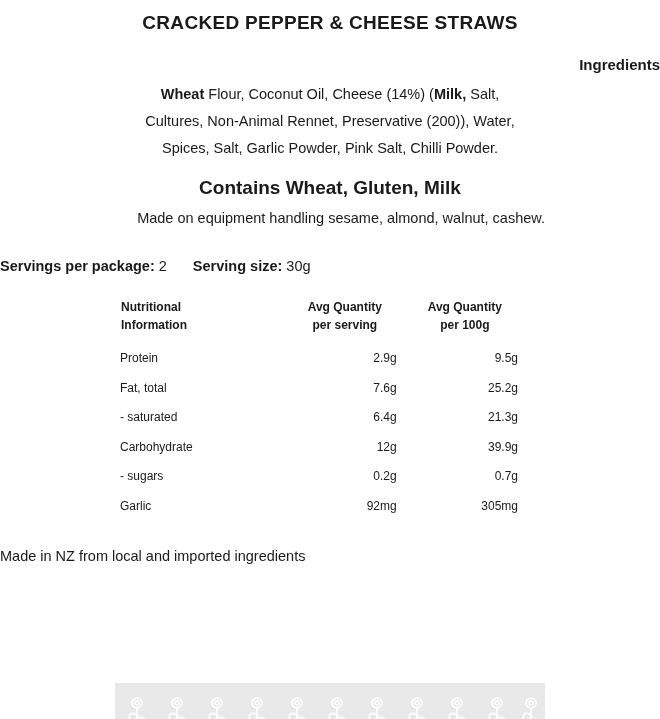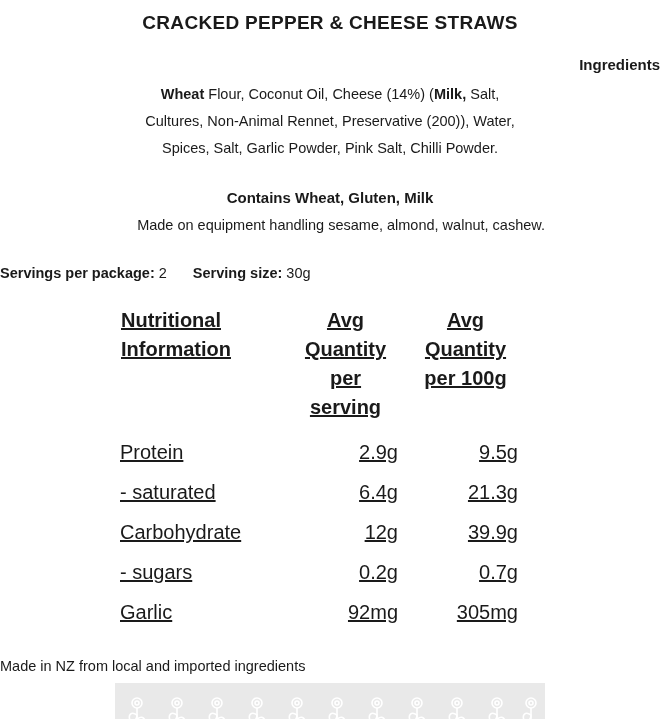--- a/index.html
+++ b/index.html
@@ -40,23 +40,23 @@
     margin: 8px auto 0 auto;
     text-align: center;
     font-size: 14.5px;
     line-height: 1.85;
   }
   .ingredients-body b {
     font-weight: bold;
   }
   .allergen-heading {
     text-align: center;
-    font-size: 15px;
-    font-weight: bold;
-    margin-top: 28px;
+    font-size: 19px;
+    font-weight: bold;
+    margin-top: 16px;
   }
   .allergen-note {
     width: 430px;
     margin: 6px auto 0 auto;
     text-align: right;
     font-size: 14.5px;
     line-height: 1.85;
   }
   .servings-line {
     text-align: left;
@@ -67,22 +67,21 @@
     font-weight: bold;
   }
   .servings-line .gap {
     display: inline-block;
     width: 26px;
   }
   table.nutrition {
     margin: 24px auto 0 auto;
     width: 420px;
     border-collapse: collapse;
-    font-size: 20px;
-    text-decoration: underline;
+    font-size: 12px;
   }
   table.nutrition th {
     font-weight: bold;
     text-align: center;
     vertical-align: top;
     padding-bottom: 10px;
     line-height: 1.45;
   }
   table.nutrition th.col-label {
     text-align: left;
@@ -167,20 +166,25 @@
         </th>
       </tr>
     </thead>
     <tbody>
       <tr>
         <td class="name">Protein</td>
         <td class="val">2.9g</td>
         <td class="val2">9.5g</td>
       </tr>
       <tr>
+        <td class="name">Fat, total</td>
+        <td class="val">7.6g</td>
+        <td class="val2">25.2g</td>
+      </tr>
+      <tr>
         <td class="name">- saturated</td>
         <td class="val">6.4g</td>
         <td class="val2">21.3g</td>
       </tr>
       <tr>
         <td class="name">Carbohydrate</td>
         <td class="val">12g</td>
         <td class="val2">39.9g</td>
       </tr>
       <tr>

